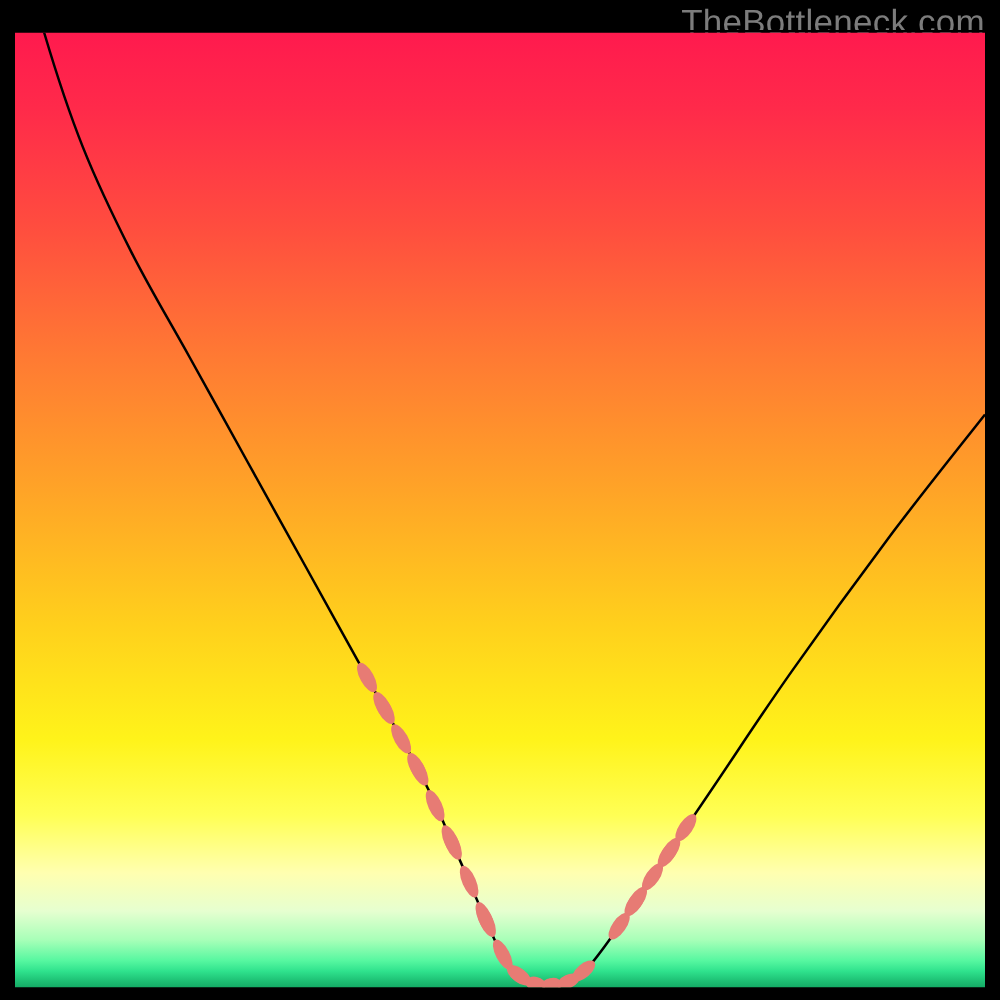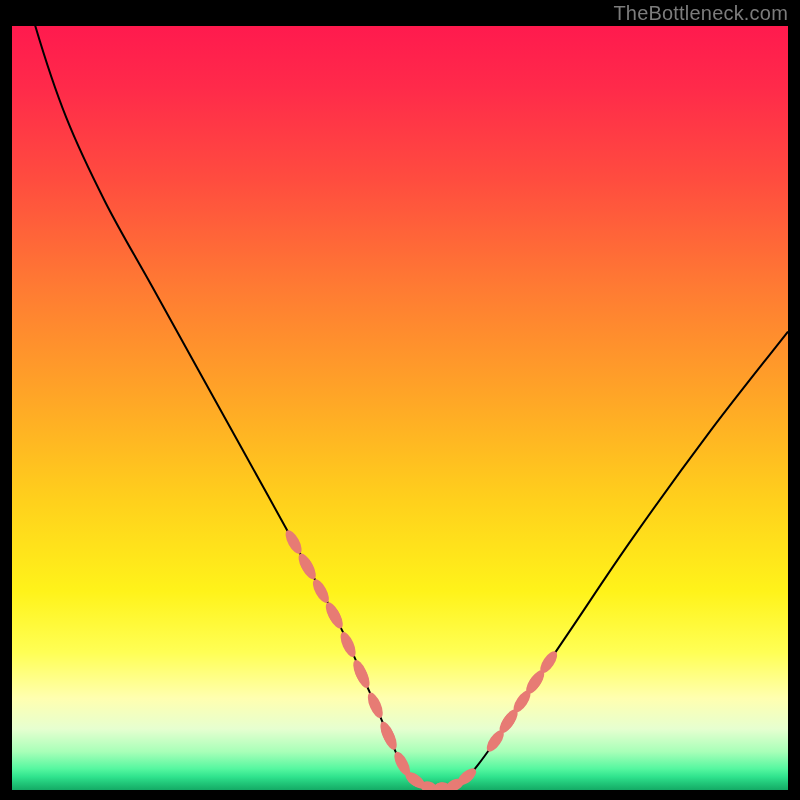--- a/index.html
+++ b/index.html
@@ -52,21 +52,21 @@
   }
   .curve {
     position: absolute;
     inset: 0;
   }
   .watermark {
     position: absolute;
     top: 2px;
     right: 12px;
     color: #7c7c7c;
-    font-size: 20px;
+    font-size: 28px;
     letter-spacing: 0.2px;
     font-weight: 500;
     user-select: none;
   }
 </style>
 </head>
 <body>
 
 <div class="watermark">TheBottleneck.com</div>
 

